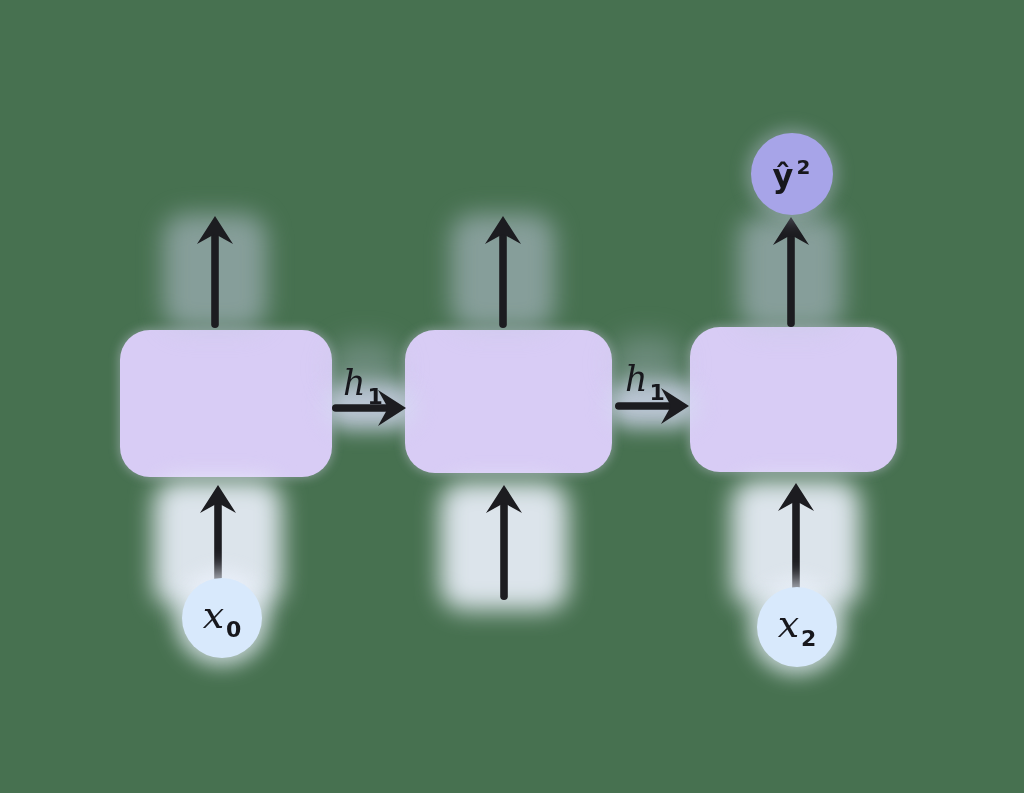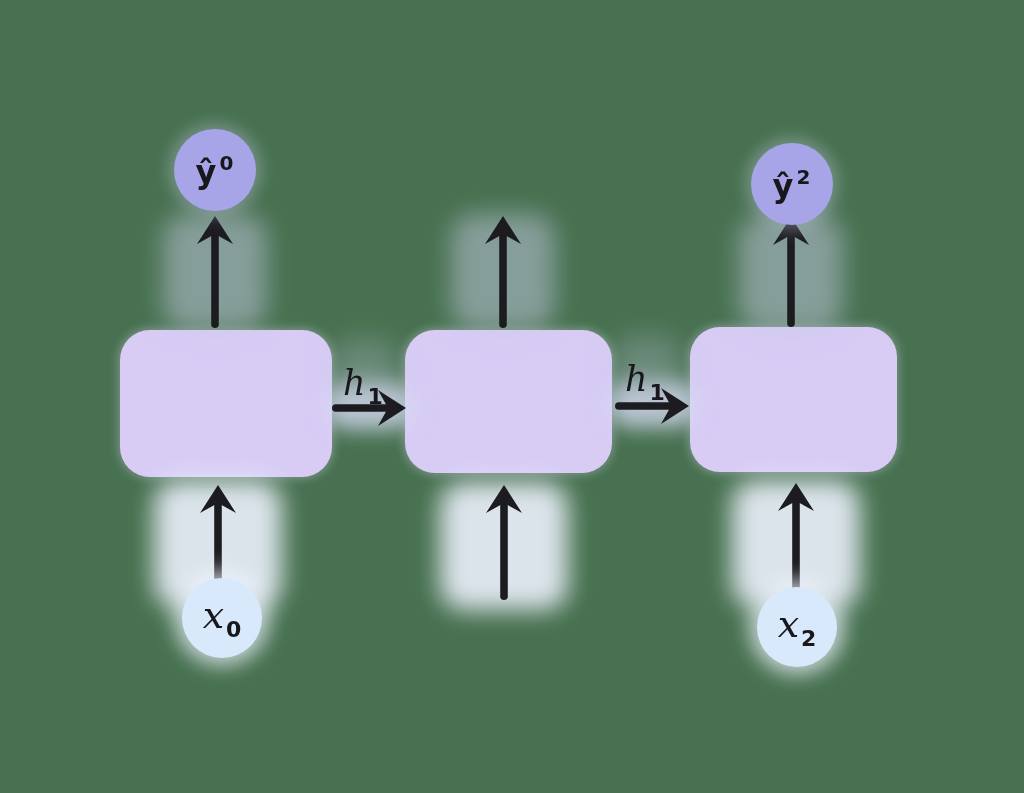--- a/index.html
+++ b/index.html
@@ -17,21 +17,21 @@
 
   
   .circle{position:absolute;border-radius:50%;display:flex;align-items:center;justify-content:center;}
   .out-circle{width:82px;height:82px;background:var(--output-node-fill);
     box-shadow:0 0 16px 5px rgba(196,200,226,0.40);}
   .in-circle{width:80px;height:80px;background:var(--input-node-fill);
     box-shadow:0 0 20px 8px rgba(238,243,253,0.75);}
   .cell{position:absolute;background:var(--cell-fill);border-radius:30px;
     box-shadow:0 0 10px 2px rgba(224,218,246,0.35);}
 
-  #out1{left:174px;top:129px;}  #out2{left:462px;top:130px;}  #out3{left:751px;top:143px;}
+  #out1{left:174px;top:129px;}  #out2{left:462px;top:130px;}  #out3{left:751px;top:133px;}
   #cell1{left:120px;top:330px;width:212px;height:147px;}
   #cell2{left:405px;top:330px;width:207px;height:143px;}
   #cell3{left:690px;top:327px;width:207px;height:145px;}
   #in1{left:182px;top:578px;}  #in2{left:465px;top:608px;}  #in3{left:757px;top:587px;}
 
   
   .out-lbl{color:var(--text);font-weight:800;font-size:32px;line-height:1;letter-spacing:1px;}
   .out-lbl .sup{font-size:20px;font-weight:800;vertical-align:13px;margin-left:2px;}
   .math-lbl{color:var(--text);font-family:"DejaVu Serif","Liberation Serif",serif;
     font-style:italic;font-size:38px;line-height:1;}
@@ -70,23 +70,20 @@
   <div class="halo halo-top" id="halo-t2"></div>
   <div class="halo halo-top" id="halo-t3"></div>
   <div class="halo halo-bot" id="halo-b1"></div>
   <div class="halo halo-bot" id="halo-b2"></div>
   <div class="halo halo-bot" id="halo-b3"></div>
   <div class="halo halo-h" id="halo-h1"></div>
   <div class="halo halo-h" id="halo-h2"></div>
   <div class="halo halo-hlbl" id="halo-hl1"></div>
   <div class="halo halo-hlbl" id="halo-hl2"></div>
 
-  <div class="circle out-circle node-z" id="out1">
-    <span class="out-lbl"><span>ŷ</span><span class="sup">0</span></span>
-  </div>
   <div class="circle out-circle node-z" id="out3">
     <span class="out-lbl"><span>ŷ</span><span class="sup">2</span></span>
   </div>
 
   <div class="arrow" id="uparr1">
     <svg width="40" height="115" viewBox="0 0 40 115">
         <rect x="16.2" y="14" width="7.6" height="99" rx="3.8" fill="currentColor"></rect>
         <polygon points="20,1 38,29 20,19 2,29" fill="currentColor"></polygon>
       </svg>
   </div>

